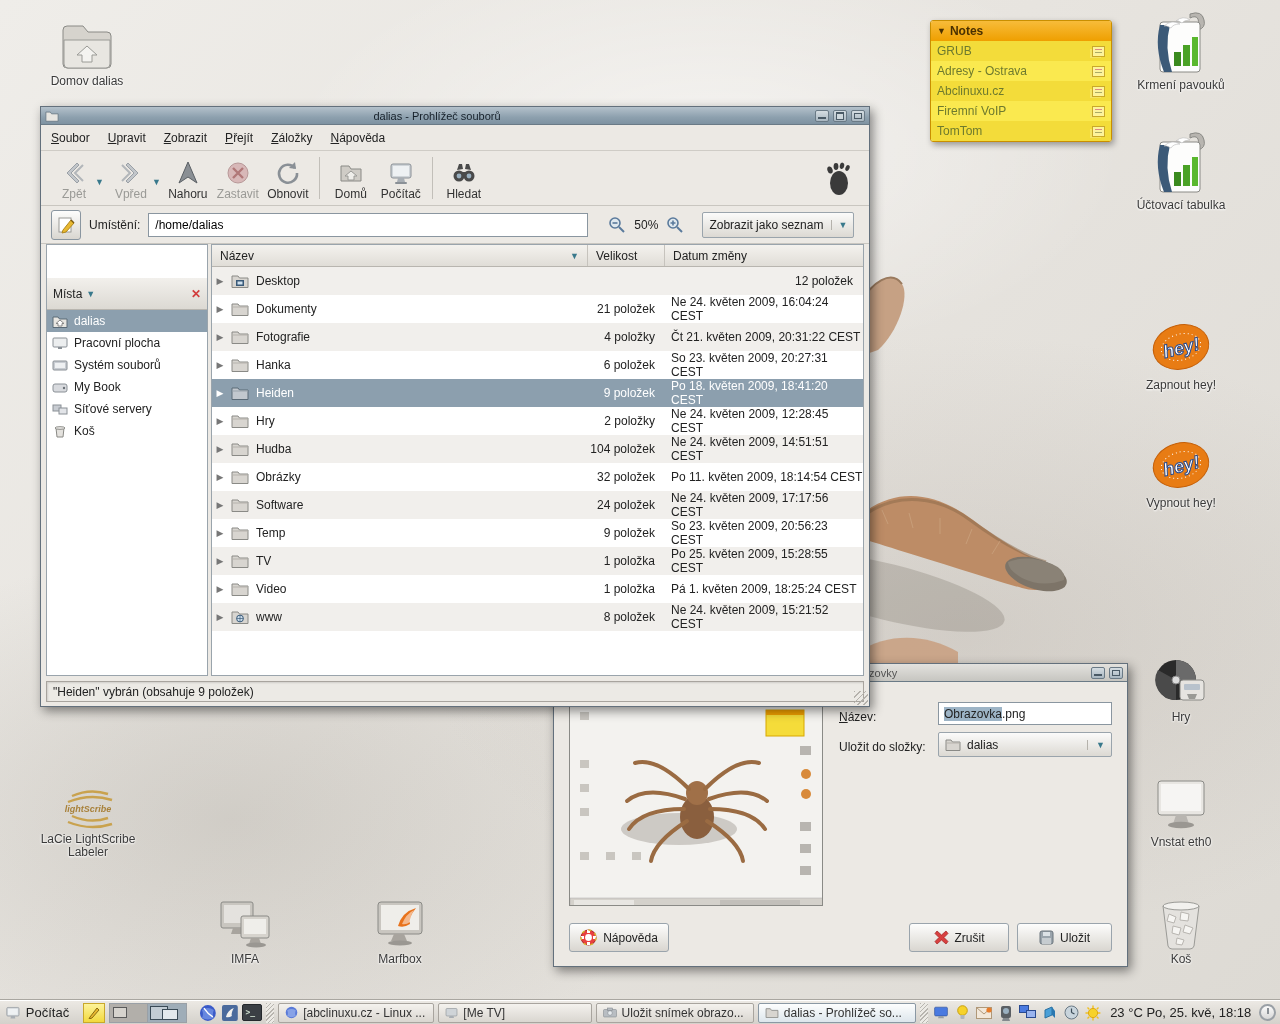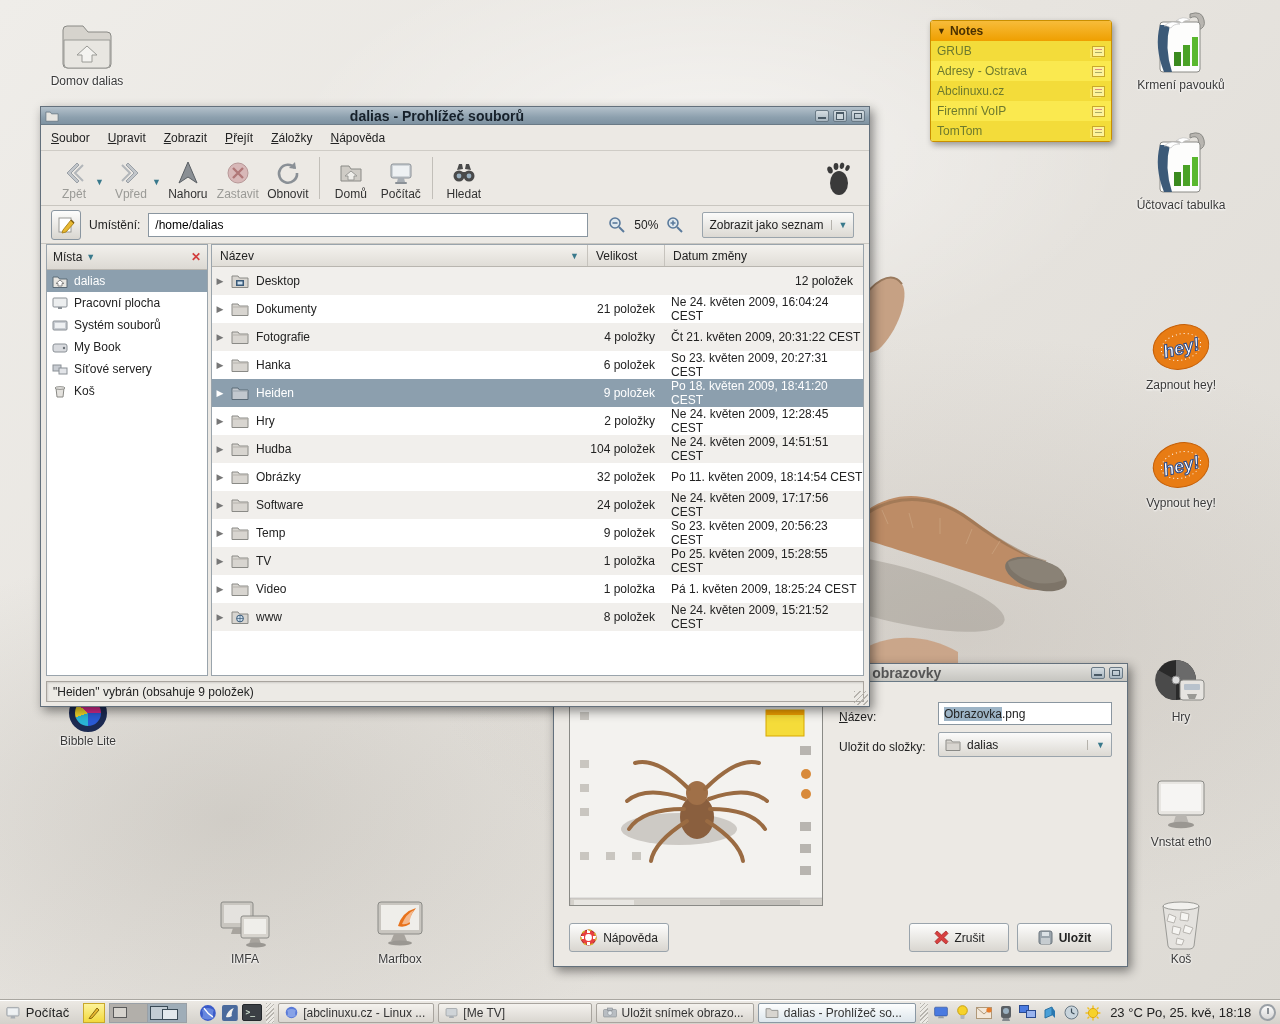--- a/index.html
+++ b/index.html
@@ -30,21 +30,21 @@
   .noteglyph { width:13px; height:11px; background:#fdf39b; border:1px solid #c9a82a;
     box-shadow:-3px 2px 0 -1px #f4e463; position:relative; }
   .noteglyph::after { content:""; position:absolute; left:2px; top:2px; width:7px; height:1px;
     background:#d88; box-shadow:0 3px 0 #aa6; }
   
   .window { position:absolute; background:#ece9e4; border:1px solid #63707c;
     box-shadow:3px 4px 10px rgba(0,0,0,.45); }
   .titlebar { height:18px; background:linear-gradient(#b4c1cb,#8da0ae 60%,#7e92a1);
     display:flex; align-items:center; padding:0 4px; gap:4px; border-bottom:1px solid #6a7a86;}
   .titlebar.inactive { background:linear-gradient(#e3e2de,#c6c5c0); }
-  .titlebar .ttl { flex:1; text-align:center; font-weight:bold; color:#16202a; font-size:14px;
+  .titlebar .ttl { flex:1; text-align:center; font-weight:normal; color:#16202a; font-size:11px;
     white-space:nowrap; overflow:hidden; }
   .titlebar.inactive .ttl { color:#555; text-align:left; padding-left:220px;}
   .wbtn { width:14px; height:12px; border:1px solid #6a7a86; border-radius:2px;
     background:linear-gradient(#d5dde2,#a9b7c1); position:relative; }
   .wbtn.min::after { content:""; position:absolute; left:2px; right:2px; bottom:2px; height:2px; background:#4a5a66; }
   .wbtn.rest::after { content:""; position:absolute; left:2px; top:2px; width:6px; height:5px; border:1px solid #4a5a66; background:#cfd8dd;}
   .wbtn.rest::before { content:""; position:absolute; right:2px; bottom:2px; width:6px; height:5px; border:1px solid #4a5a66; background:#e5ebee;}
   .wbtn.max::after { content:""; position:absolute; inset:2px; border:1px solid #4a5a66; }
   .ul::first-letter { text-decoration:underline; }
   
@@ -61,22 +61,22 @@
     background:#ece9e4; border-bottom:1px solid #c9c6c0; }
   .editbtn { width:30px; height:30px; border:1px solid #8a96a0; border-radius:3px;
     background:linear-gradient(#fdfdfc,#d9d6d0); display:flex; align-items:center; justify-content:center; }
   .locinput { width:440px; height:24px; border:1px solid #8a96a0; background:#fff; padding:0 6px;
     font:12px "Liberation Sans",sans-serif; }
   .viewsel { width:152px; height:26px; border:1px solid #9aa4ac; border-radius:2px;
     background:linear-gradient(#fbfbfa,#dcd9d3); display:flex; align-items:center; padding:0 6px; gap:6px;}
   .viewsel .arr { margin-left:auto; border-left:1px solid #b5b2ac; padding-left:6px; color:#39798c; font-size:9px;}
   .fmmain { position:absolute; left:5px; right:5px; top:137px; bottom:30px; display:flex; }
   .sidebar { width:162px; border:1px solid #9aa4ac; background:#fff; display:flex; flex-direction:column; margin-right:3px;}
-  .sbhdr { height:25px; background:linear-gradient(#f2f0ec,#dcd9d3); border-bottom:1px solid #b8b5af;
-    display:flex; align-items:center; padding:0 6px; }
+  .sbhdr { height:32px; background:linear-gradient(#f2f0ec,#dcd9d3); border-bottom:1px solid #b8b5af;
+    display:flex; align-items:center; padding:0 6px;margin-top:33px; }
   .sbitem { height:22px; display:flex; align-items:center; gap:6px; padding:0 5px; color:#222; }
   .sbitem.sel { background:#8c9fae; color:#fff; }
   .files { flex:1; border:1px solid #9aa4ac; background:#fff; overflow:hidden; position:relative;}
   .colhdr { height:22px; display:flex; background:linear-gradient(#f4f2ee,#e0ddd7);
     border-bottom:1px solid #b8b5af; }
   .colhdr .c { display:flex; align-items:center; padding:0 8px; border-right:1px solid #c6c3bd; }
   .c-name { flex:1; } .c-size { width:77px; } .c-date { width:198px; border-right:none !important;}
   .frow { height:28px; display:flex; align-items:center; }
   .frow:nth-child(even) { background:#f1efec; }
   .frow.sel { background:#8c9fae; color:#fff; }
@@ -265,29 +265,38 @@
             <path d="M26,14 l8,2 -1,7 -8,-1z"></path>
           <path d="M18,28 l8,2 -2,7 -7,-2z"></path>
             <path d="M30,27 l8,3 -3,6 -7,-2z"></path>
           <path d="M22,40 l7,2 -2,5 -6,-1z"></path>
         </g>
       </svg>
     </div>
     <div class="lbl">Koš</div>
   </div>
 
-  <div class="dicon" style="left:38px;top:694px;z-index:1">
-    <div class="art">
-      <div style="width:38px;height:38px;border-radius:50%;
-        background:conic-gradient(#d42a8a 0 90deg,#2a5ad4 90deg 180deg,#2ab4d4 180deg 250deg,#f2d42a 250deg 310deg,#d42a8a 310deg);
-        border:6px solid #1c2a52;"></div>
-    </div>
-    <div class="lbl">Bibble Lite</div>
-  </div>
-
+
+  <div class="dicon" style="left:38px;top:786px;">
+    <div class="art">
+      <svg width="80" height="44" viewBox="0 0 80 44">
+        <g stroke="#c9a24e" fill="none" stroke-width="2.4">
+          <path d="M24,10 q18,-8 36,-2"></path>
+            <path d="M20,16 q22,-9 44,-2"></path>
+          <path d="M24,30 q18,8 36,2"></path>
+            <path d="M20,36 q22,9 44,2"></path>
+        </g>
+        <text x="40" y="26" text-anchor="middle" font-size="9" font-style="italic" font-weight="bold" fill="#a8813a" font-family="Liberation Sans,sans-serif">lightScribe</text>
+      </svg>
+    </div>
+    <div class="lbl">
+      <span>LaCie LightScribe</span><br>
+      <span>Labeler</span>
+    </div>
+  </div>
 
 
   <div class="dicon" style="left:195px;top:898px;">
     <div class="art">
       <svg width="56" height="52" viewBox="0 0 56 52">
         <rect x="4" y="4" width="32" height="26" rx="2" fill="#c9c6c0" stroke="#8a8a86"></rect>
         <rect x="7" y="7" width="26" height="18" fill="#e4e2de"></rect>
         <path d="M16,30 h8 l2,6 h-12z" fill="#a8a49e"></path>
         <rect x="24" y="18" width="28" height="22" rx="2" fill="#d6d3cd" stroke="#8a8a86"></rect>
         <rect x="27" y="21" width="22" height="15" fill="#efeeea"></rect>
@@ -393,21 +402,21 @@
         <circle cx="8.5" cy="8.5" r="7.5" fill="none" stroke="#d8b830" stroke-width="1.4" stroke-dasharray="3 4"></circle>
       </svg>
       <span>Nápověda</span>
     </div>
     <div class="dlgbtn ul" style="left:355px;top:259px;width:100px;">
       <svg width="15" height="15" viewBox="0 0 15 15">
         <path d="M3,1 L7.5,5 L12,1 L14,3.5 L10,7.5 L14,11.5 L12,14 L7.5,10 L3,14 L1,11.5 L5,7.5 L1,3.5 Z" fill="#d84040" stroke="#a02020" stroke-width=".7"></path>
       </svg>
       <span>Zrušit</span>
     </div>
-    <div class="dlgbtn ul" style="left:463px;top:259px;width:95px;font-weight:bold;">
+    <div class="dlgbtn ul" style="left:463px;top:259px;width:95px;">
       <svg width="15" height="15" viewBox="0 0 15 15">
         <rect x="1" y="1" width="13" height="13" rx="2" fill="#9aa4ac" stroke="#6a747c"></rect>
         <rect x="4" y="2" width="7" height="4" fill="#dce2e6"></rect>
           <rect x="3" y="8" width="9" height="6" fill="#c6ccd0"></rect>
       </svg>
       <span>Uložit</span>
     </div>
   </div>
 
   <div class="window" style="left:40px;top:106px;width:830px;height:601px;z-index:4">

